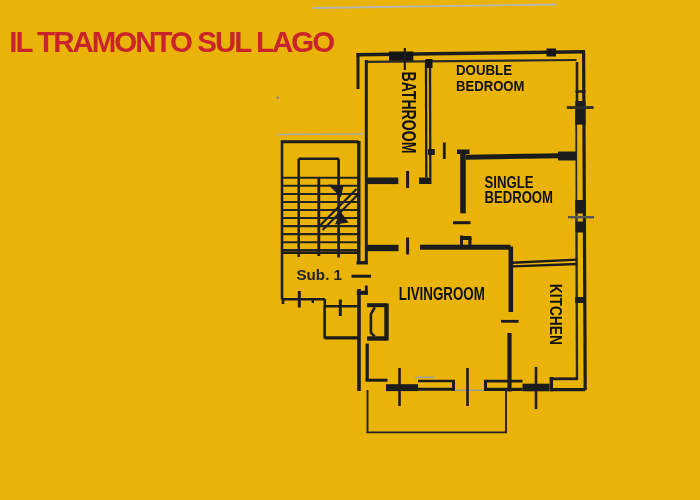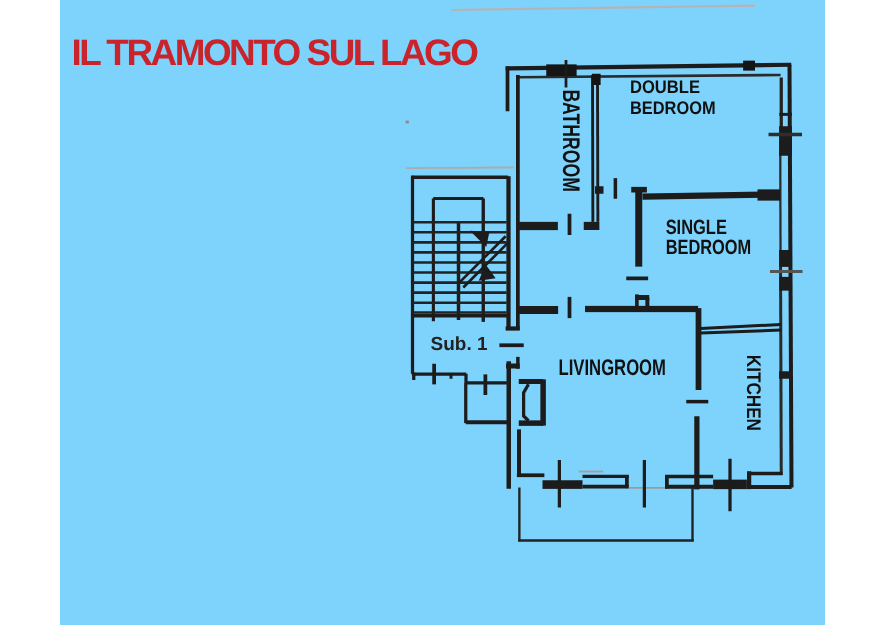--- a/index.html
+++ b/index.html
@@ -1,17 +1,17 @@
 <!DOCTYPE html>
 <html><head>
 <meta charset="utf-8">
 <style>
   html,body{margin:0;padding:0;background:#ffffff;}
-  .page{position:relative;width:612px;height:500px;background:#7dd3fc;overflow:hidden;
-        font-family:"Liberation Sans", sans-serif;margin-left:48px;}
+  .page{position:relative;width:700px;height:500px;background:#eab308;overflow:hidden;
+        font-family:"Liberation Sans", sans-serif;}
   svg{position:absolute;left:0;top:0;}
   text{font-family:"Liberation Sans", sans-serif;}
 </style>
 </head>
 <body>
 <div class="page">
 <svg width="700" height="500" viewBox="0 0 700 500">
 
 <g>
 <text x="9.2" y="52" font-size="29.5" font-weight="bold" fill="#c9242b" textLength="326" lengthAdjust="spacing">IL TRAMONTO SUL LAGO</text>

